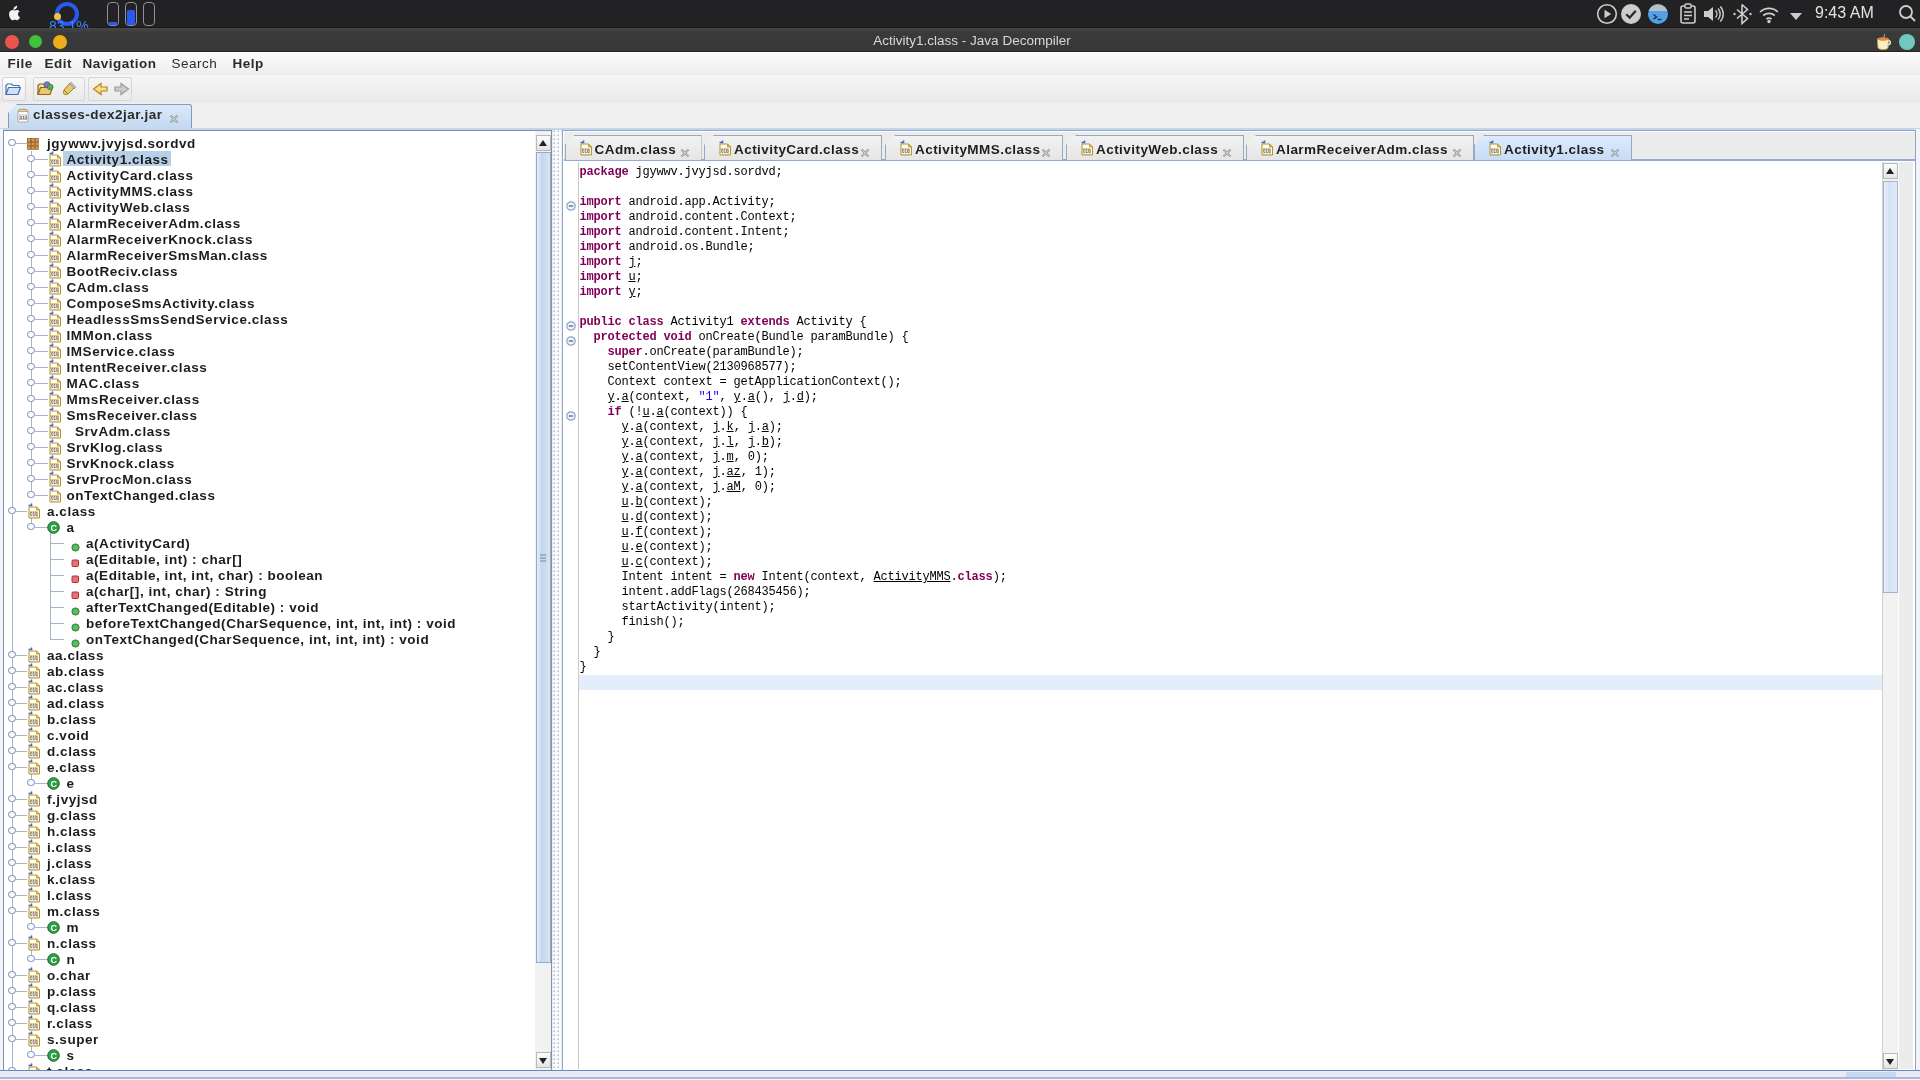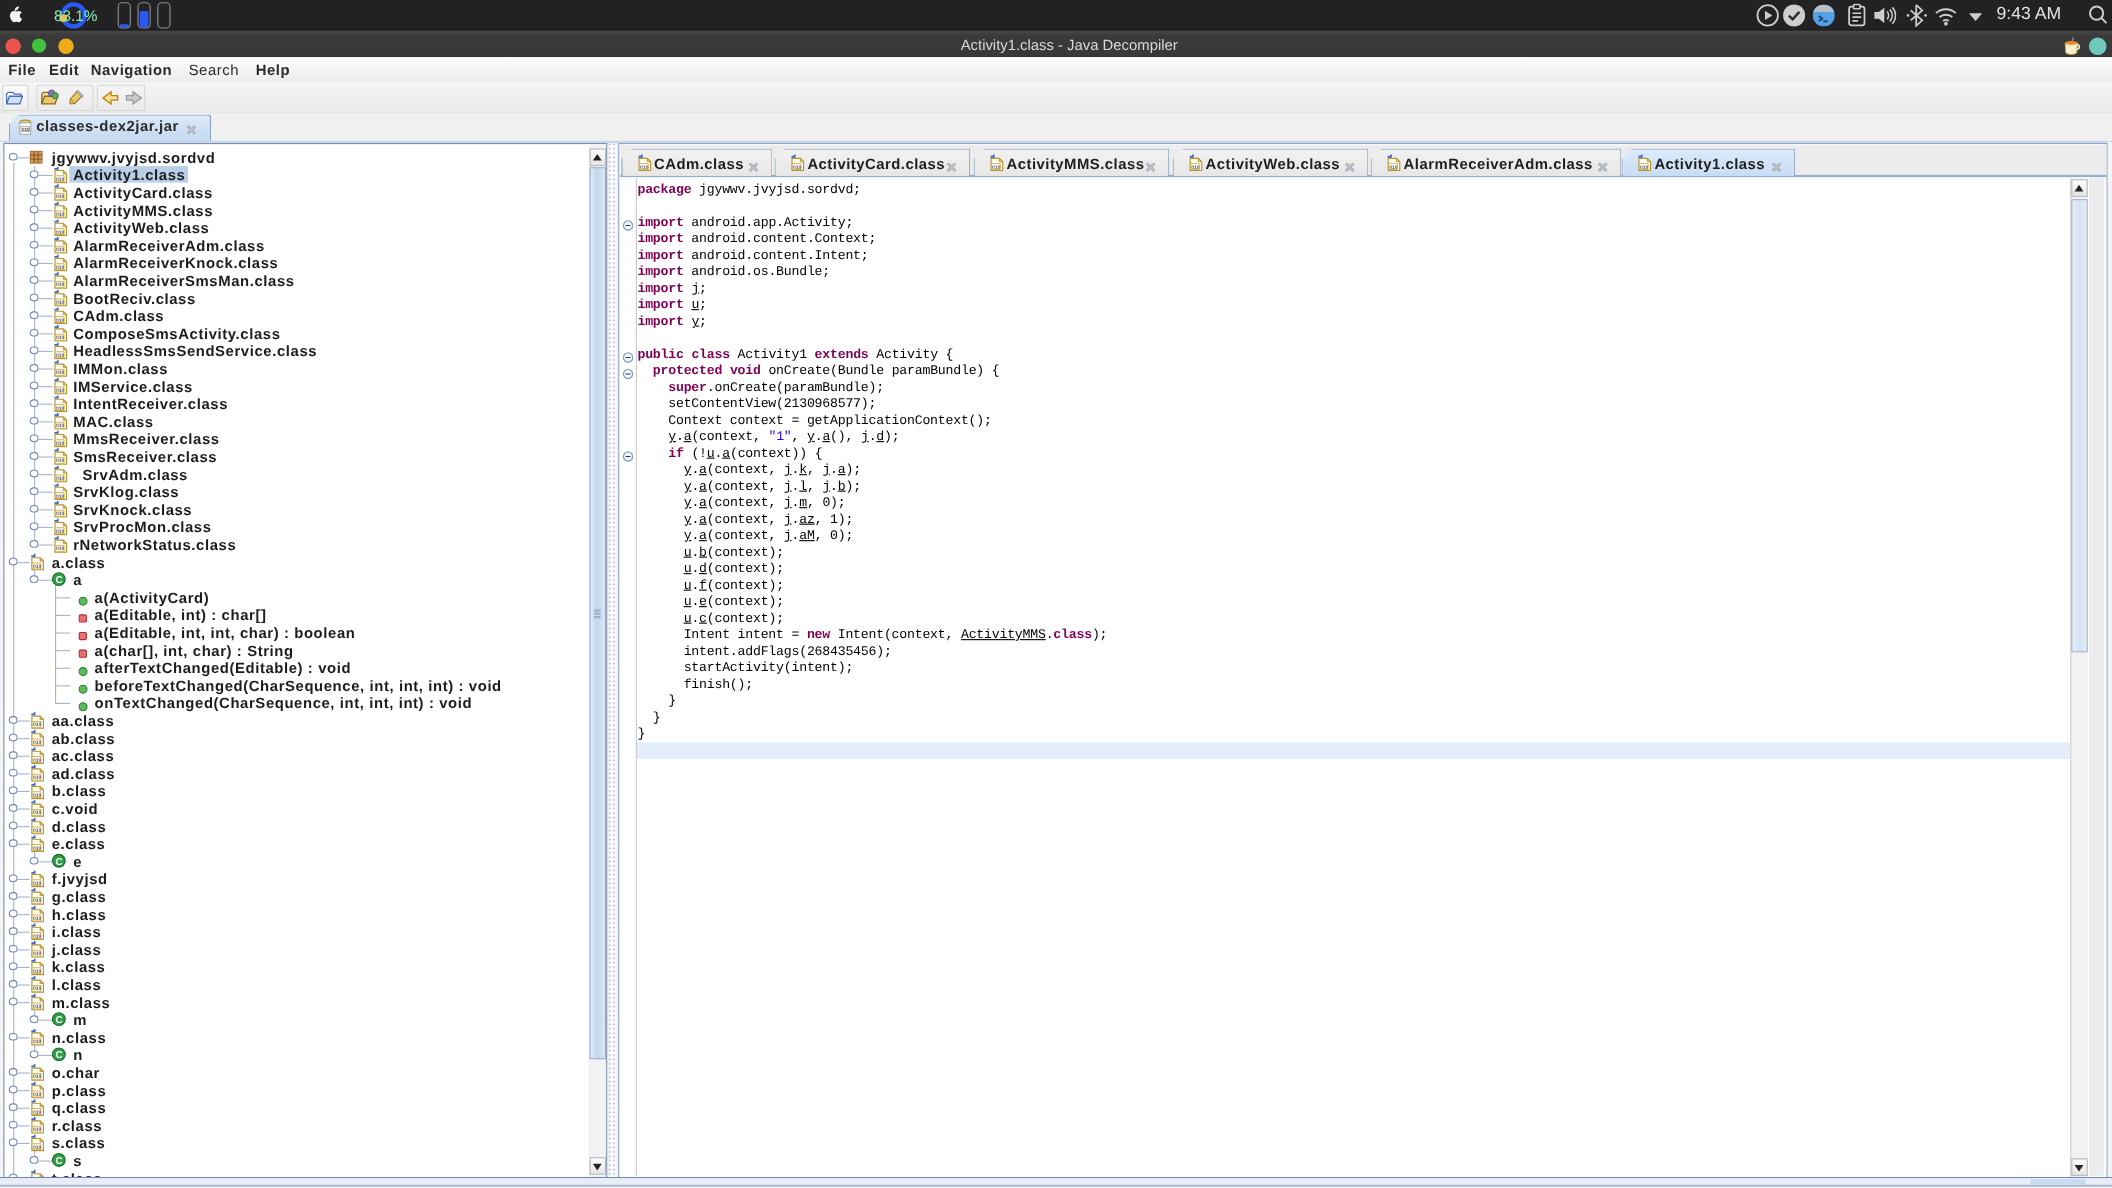--- a/index.html
+++ b/index.html
@@ -1,20 +1,20 @@
 <!DOCTYPE html>
 <html><head><meta charset="utf-8"><style>*{margin:0;padding:0;box-sizing:border-box}html,body{width:1920px;height:1080px;overflow:hidden}body{font-family:"Liberation Sans",sans-serif;position:relative;background:#e9edf4}.ab{position:absolute}.code{font-family:"Liberation Mono",monospace;font-size:12px;letter-spacing:-0.2px;line-height:15px;white-space:pre;color:#000}.k{color:#7f0055;font-weight:bold}.u{text-decoration:underline}.s{color:#2a00ff}.treelabel{font-weight:bold;font-size:13.5px;letter-spacing:0.55px;color:#1c1c1c;white-space:nowrap}</style></head><body>
 <div class="ab" style="left:0;top:0;width:1920px;height:28px;background:#222224;border-bottom:1px solid #1a1a1c">
     <div class="ab" style="left:7px;top:4px"><svg width="15" height="18" viewBox="0 0 20 22">
         <path d="M9.6 3.3 C10.6 2.1 12.2 1.2 13.5 1.2 C13.7 2.6 13.1 4.0 12.2 5.0 C11.3 6.1 9.8 6.9 8.5 6.8 C8.3 5.5 8.9 4.2 9.6 3.3 Z" fill="#f2f2f2"></path>
         <path d="M13.2 7.0 C14.9 7.0 16.1 7.9 16.9 9.0 C15.4 9.9 14.5 11.3 14.7 13.1 C14.9 14.9 16.0 16.2 17.4 16.8 C16.6 18.6 15.3 20.6 13.7 20.6 C12.5 20.6 12.0 19.9 10.6 19.9 C9.2 19.9 8.6 20.6 7.5 20.6 C5.9 20.6 4.3 18.4 3.4 16.2 C2.2 13.2 2.6 9.9 4.5 8.1 C5.4 7.3 6.6 6.9 7.7 6.9 C8.9 6.9 9.7 7.6 10.6 7.6 C11.5 7.6 12.1 7.0 13.2 7.0 Z" fill="#f2f2f2"></path>
       </svg></div>
     <div class="ab" style="left:55px;top:2px;width:24px;height:24px;border-radius:50%;border:4.5px solid #2a58f2"></div>
     <div class="ab" style="left:53.5px;top:12.5px;width:7px;height:7px;border-radius:50%;background:#f0c042"></div>
-    <div class="ab" style="left:49px;top:6px;font-size:14px;color:#86efac">83.1%</div>
+    <div class="ab" style="left:49px;top:18px;font-size:14px;color:#3b82f6">83.1%</div>
     <div class="ab" style="left:107px;top:2px;width:12px;height:24px;border:1.5px solid #909094;border-radius:4px">
       <div class="ab" style="left:0.5px;bottom:0.5px;width:8px;height:2.5px;background:#2a58f2;border-radius:1px"></div>
     </div>
     <div class="ab" style="left:125px;top:2px;width:12px;height:24px;border:1.5px solid #909094;border-radius:4px">
       <div class="ab" style="left:0.5px;bottom:0.5px;width:8px;height:15px;background:#2a58f2;border-radius:1.5px"></div>
     </div>
     <div class="ab" style="left:143px;top:2px;width:12px;height:24px;border:1.5px solid #909094;border-radius:4px"></div>
     <div class="ab" style="left:1596px;top:3px"><svg width="22" height="22" viewBox="0 0 22 22" style="">
         <circle cx="11" cy="11" r="9.3" fill="none" stroke="#cdcdcd" stroke-width="1.6"></circle>
         <path d="M8.5 6.8 L15.2 11 L8.5 15.2 Z" fill="#cdcdcd"></path>
@@ -356,21 +356,21 @@
     <div class="ab treelabel" style="left:66.5px;top:472.0px">SrvProcMon.class</div>
     <div class="ab" style="left:27px;top:490.5px;width:7.5px;height:7.5px;border-radius:50%;border:1.2px solid #7288b8;background:#fff"></div>
     <div class="ab" style="left:35px;top:494.5px;width:13px;height:1px;background:#a8b4cc"></div>
     <div style="position:absolute;left:47px;top:486.5px;width:15px;height:16px"><svg width="15" height="16" viewBox="0 0 15 16" style="">
         <path d="M3 4 L10.5 4 L13.5 7 L13.5 15 L3 15 Z" fill="#fefdf4" stroke="#b8912a" stroke-width="1"></path>
         <path d="M10.5 4 L10.5 7 L13.5 7 Z" fill="#e3c86e" stroke="#b8912a" stroke-width="0.8"></path>
         <rect x="3.2" y="8.8" width="8" height="5.4" fill="#fffef8" stroke="#c8a23a" stroke-width="0.7"></rect>
         <text x="3.9" y="13.3" font-family="Liberation Sans" font-size="4.6" font-weight="bold" fill="#555">010</text>
         <path d="M2.5 2.5 L5.5 2.5 L5.5 0.5" fill="none" stroke="#3a6bc4" stroke-width="1.6"></path>
       </svg></div>
-    <div class="ab treelabel" style="left:66.5px;top:488.0px">rNetworkStatus.class</div>
+    <div class="ab treelabel" style="left:66.5px;top:488.0px">onTextChanged.class</div>
     <div class="ab" style="left:8px;top:506.5px;width:7.5px;height:7.5px;border-radius:50%;border:1.2px solid #7288b8;background:#fff"></div>
     <div class="ab" style="left:16px;top:510.5px;width:11px;height:1px;background:#a8b4cc"></div>
     <div style="position:absolute;left:26px;top:502.5px;width:15px;height:16px"><svg width="15" height="16" viewBox="0 0 15 16" style="">
         <path d="M3 4 L10.5 4 L13.5 7 L13.5 15 L3 15 Z" fill="#fefdf4" stroke="#b8912a" stroke-width="1"></path>
         <path d="M10.5 4 L10.5 7 L13.5 7 Z" fill="#e3c86e" stroke="#b8912a" stroke-width="0.8"></path>
         <rect x="3.2" y="8.8" width="8" height="5.4" fill="#fffef8" stroke="#c8a23a" stroke-width="0.7"></rect>
         <text x="3.9" y="13.3" font-family="Liberation Sans" font-size="4.6" font-weight="bold" fill="#555">010</text>
         <path d="M2.5 2.5 L5.5 2.5 L5.5 0.5" fill="none" stroke="#3a6bc4" stroke-width="1.6"></path>
       </svg></div>
     <div class="ab treelabel" style="left:47px;top:504.0px">a.class</div>
@@ -649,21 +649,21 @@
     <div class="ab treelabel" style="left:47px;top:1016.0px">r.class</div>
     <div class="ab" style="left:8px;top:1034.5px;width:7.5px;height:7.5px;border-radius:50%;border:1.2px solid #7288b8;background:#fff"></div>
     <div class="ab" style="left:16px;top:1038.5px;width:11px;height:1px;background:#a8b4cc"></div>
     <div style="position:absolute;left:26px;top:1030.5px;width:15px;height:16px"><svg width="15" height="16" viewBox="0 0 15 16" style="">
         <path d="M3 4 L10.5 4 L13.5 7 L13.5 15 L3 15 Z" fill="#fefdf4" stroke="#b8912a" stroke-width="1"></path>
         <path d="M10.5 4 L10.5 7 L13.5 7 Z" fill="#e3c86e" stroke="#b8912a" stroke-width="0.8"></path>
         <rect x="3.2" y="8.8" width="8" height="5.4" fill="#fffef8" stroke="#c8a23a" stroke-width="0.7"></rect>
         <text x="3.9" y="13.3" font-family="Liberation Sans" font-size="4.6" font-weight="bold" fill="#555">010</text>
         <path d="M2.5 2.5 L5.5 2.5 L5.5 0.5" fill="none" stroke="#3a6bc4" stroke-width="1.6"></path>
       </svg></div>
-    <div class="ab treelabel" style="left:47px;top:1032.0px">s.class</div>
+    <div class="ab treelabel" style="left:47px;top:1032.0px">s.super</div>
     <div class="ab" style="left:27px;top:1050.5px;width:7.5px;height:7.5px;border-radius:50%;border:1.2px solid #7288b8;background:#fff"></div>
     <div class="ab" style="left:35px;top:1054.5px;width:13px;height:1px;background:#a8b4cc"></div>
     <div style="position:absolute;left:47px;top:1048.0px"><svg width="13" height="13" viewBox="0 0 13 13" style="">
         <circle cx="6.5" cy="6.5" r="5.8" fill="#2f9e44" stroke="#1c6b2c" stroke-width="1"></circle>
         <text x="3.4" y="10" font-family="Liberation Sans" font-size="9" font-weight="bold" fill="#fff">C</text>
       </svg></div>
     <div class="ab treelabel" style="left:66.5px;top:1048.0px">s</div>
     <div class="ab" style="left:8px;top:1066.5px;width:7.5px;height:7.5px;border-radius:50%;border:1.2px solid #7288b8;background:#fff"></div>
     <div class="ab" style="left:16px;top:1070.5px;width:11px;height:1px;background:#a8b4cc"></div>
     <div style="position:absolute;left:26px;top:1062.5px;width:15px;height:16px"><svg width="15" height="16" viewBox="0 0 15 16" style="">

